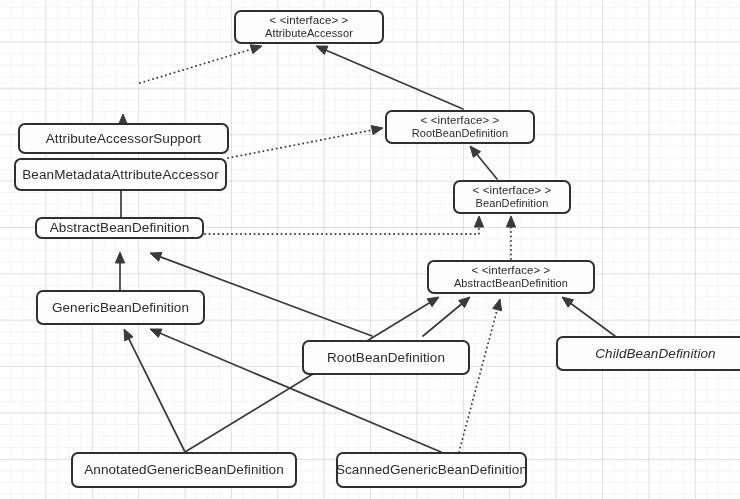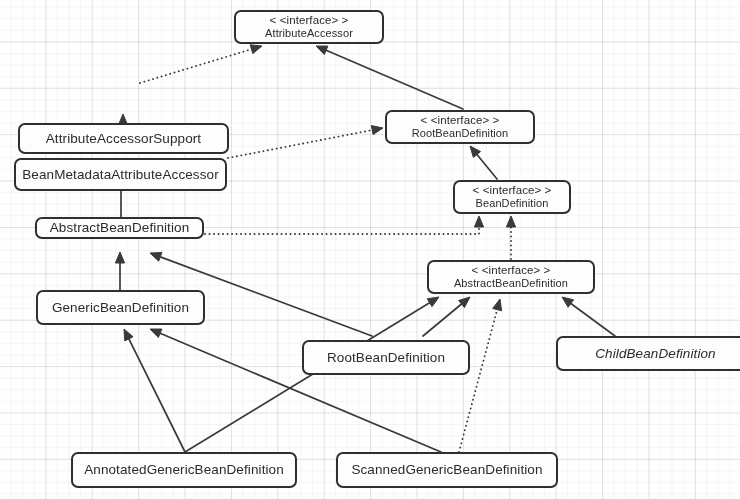--- a/index.html
+++ b/index.html
@@ -159,17 +159,17 @@
       </div>
       <div class="node plain" style="left: 302px; top: 340px; width: 168px; height: 35px;">
         <span class="cname">RootBeanDefinition</span>
       </div>
       <div class="node plain" style="left: 556px; top: 336px; width: 199px; height: 35px; font-style: italic;">
         <span class="cname">ChildBeanDefinition</span>
       </div>
       <div class="node plain" style="left: 71px; top: 452px; width: 226px; height: 36px;">
         <span class="cname">AnnotatedGenericBeanDefinition</span>
       </div>
-      <div class="node plain" style="left: 336px; top: 452px; width: 222px; height: 36px;">
+      <div class="node plain" style="left: 336px; top: 452px; width: 191px; height: 36px;">
         <span class="cname">ScannedGenericBeanDefinition</span>
       </div>
     </div>
 </div>
 
 </body></html>

